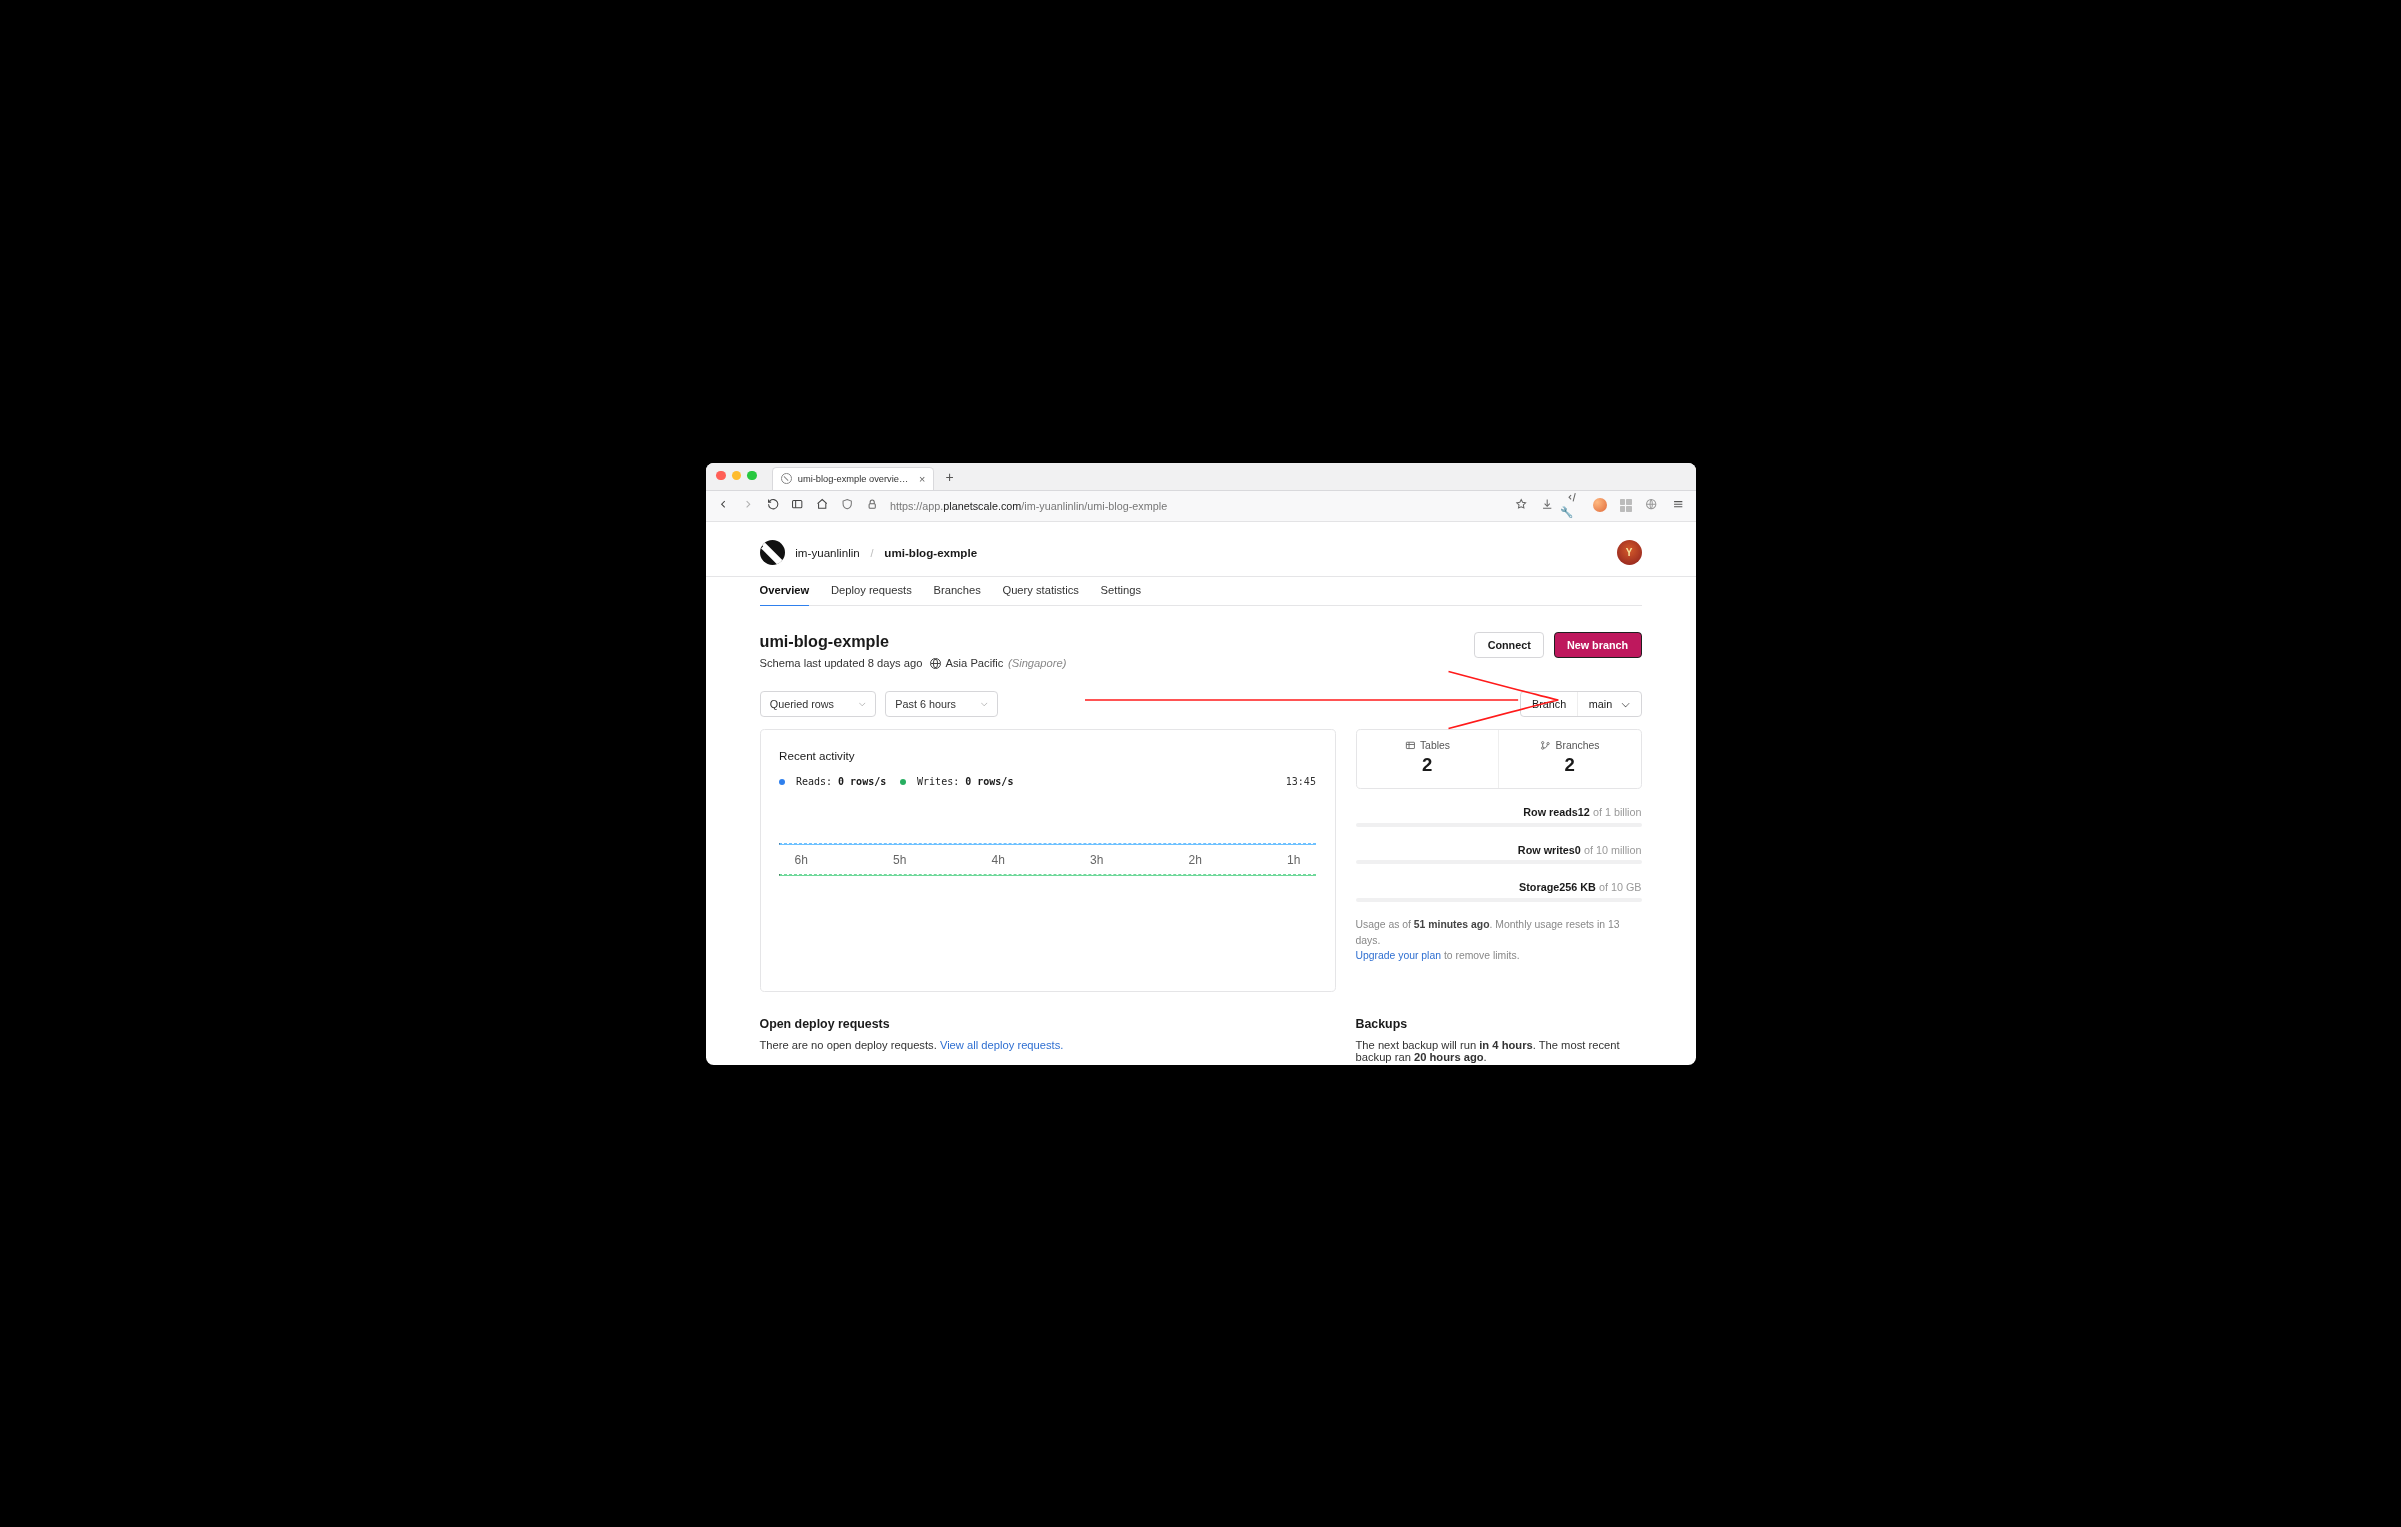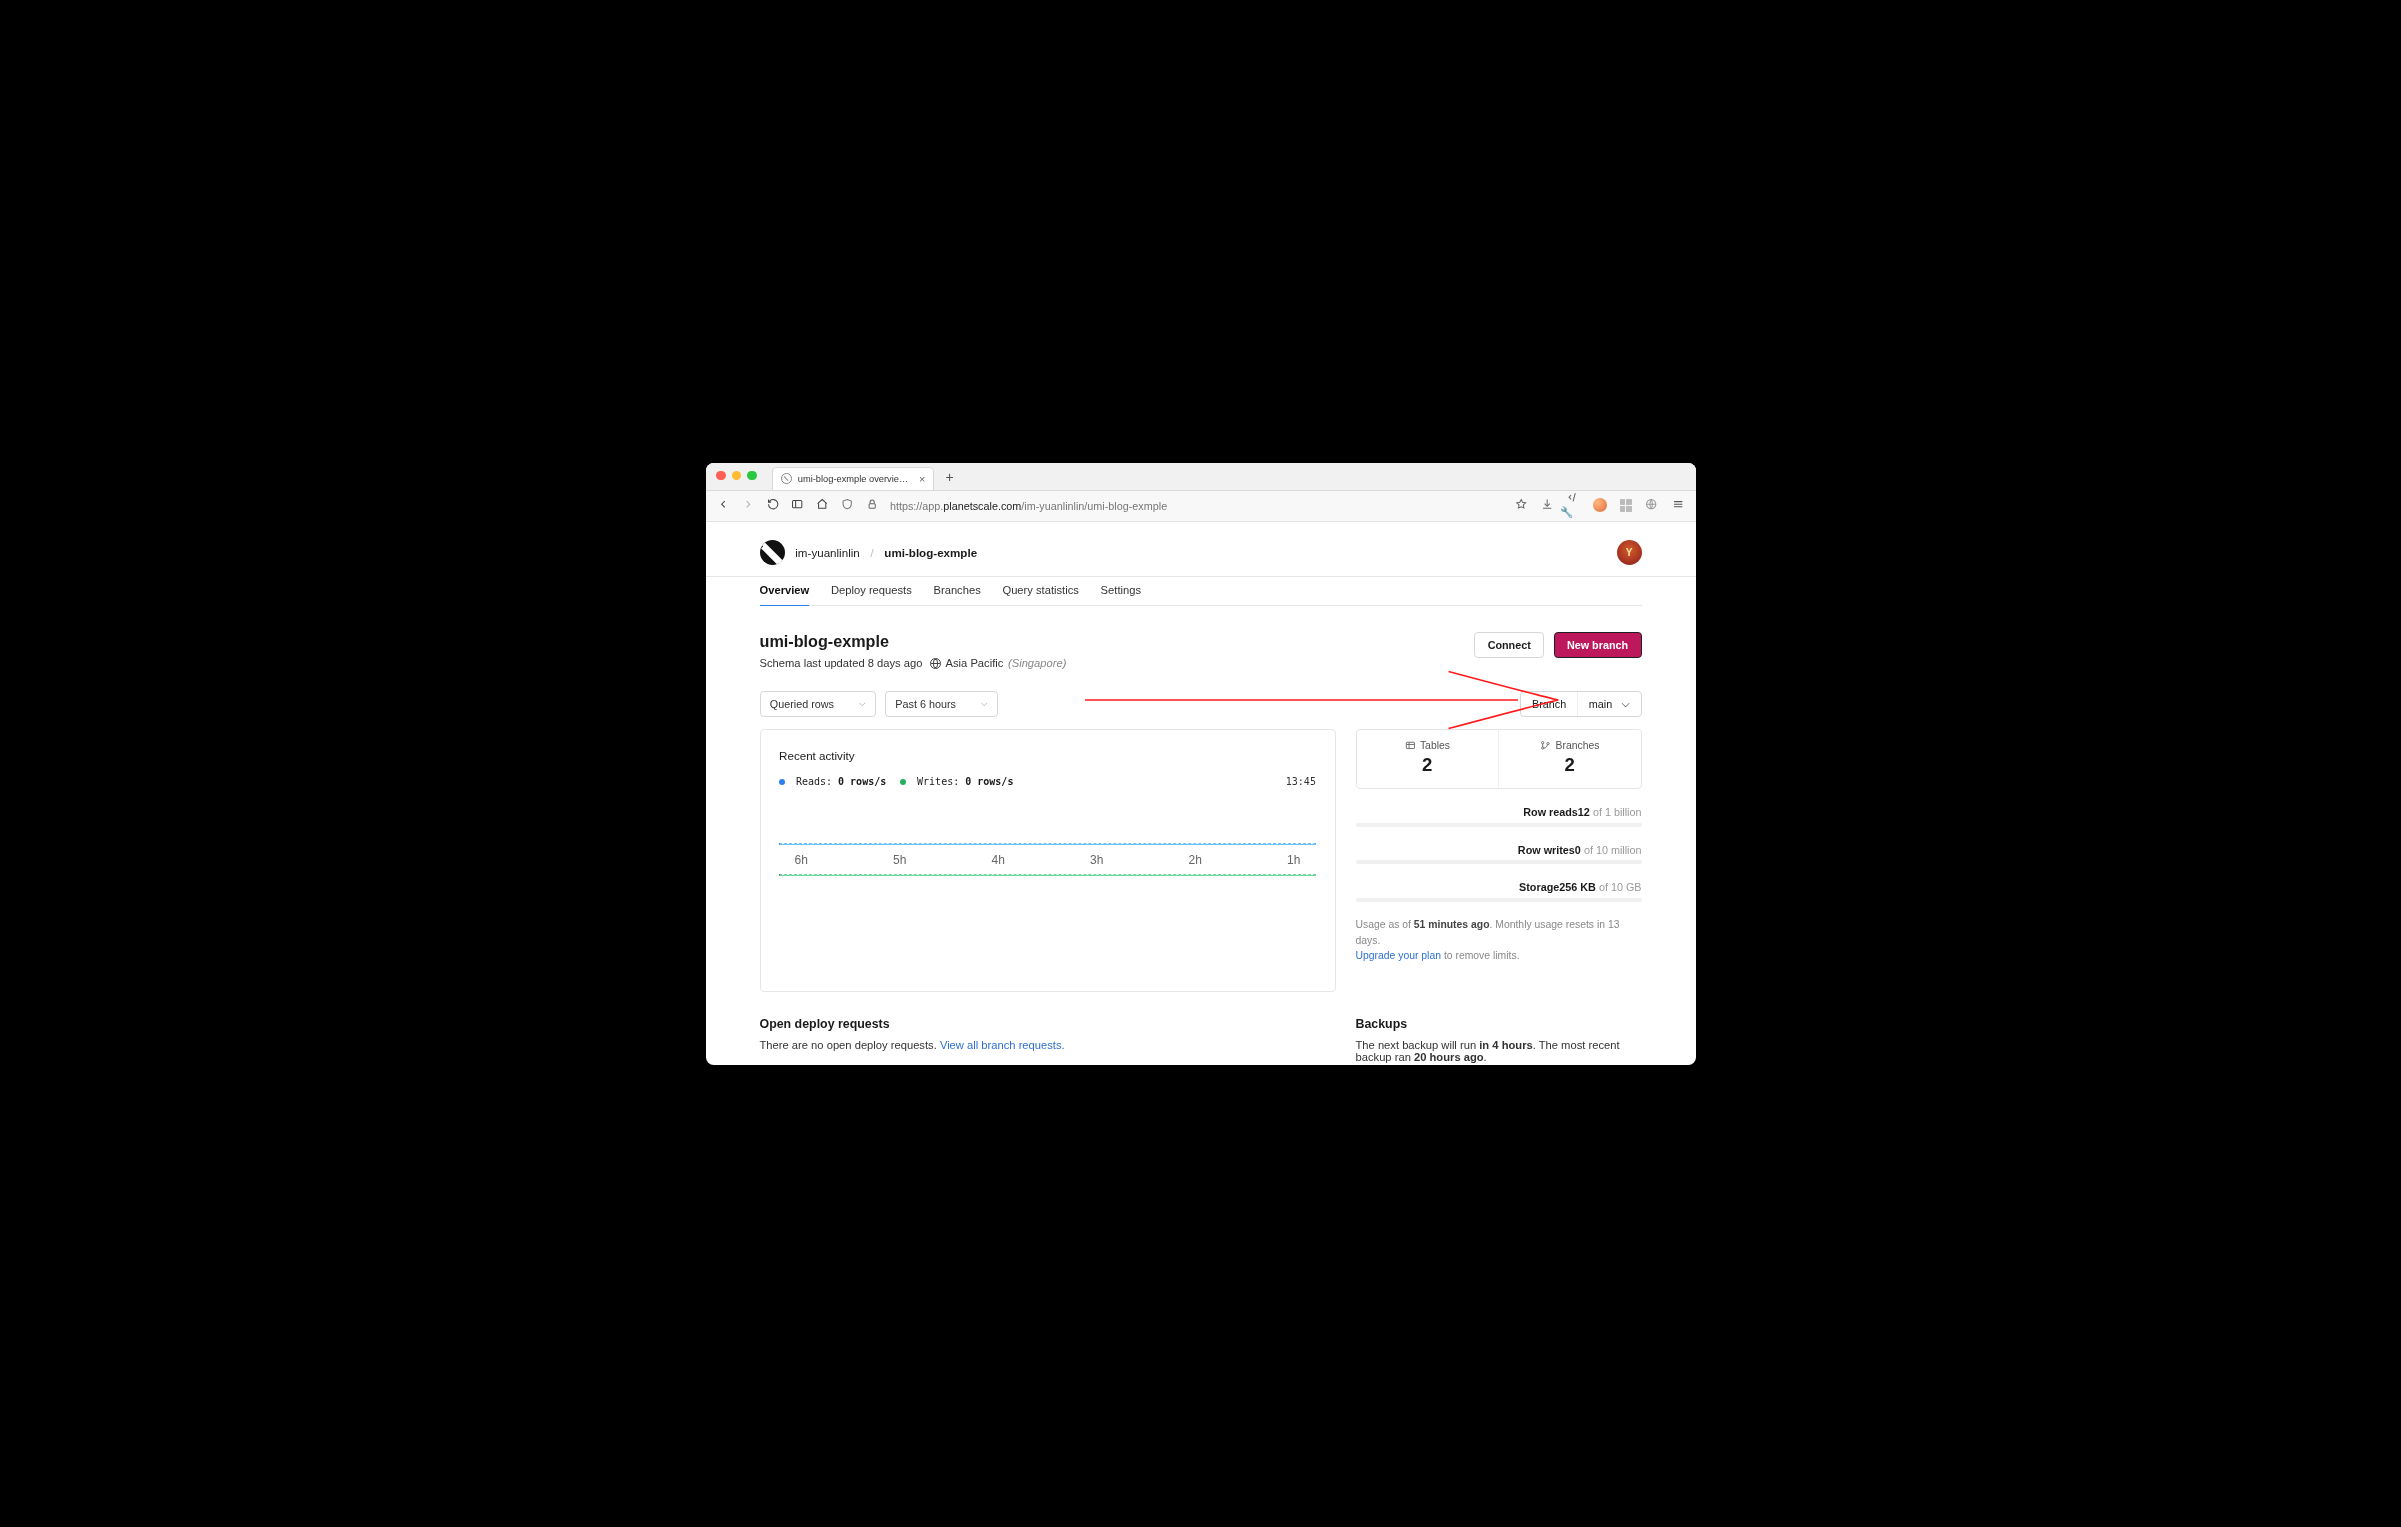--- a/index.html
+++ b/index.html
@@ -417,21 +417,21 @@
             <a class="upgrade">Upgrade your plan</a><span> to remove limits.</span>
           </div>
         </div>
       </div>
 
       <div class="bottom">
         <div class="sect">
           <h3>Open deploy requests</h3>
           <p>
             <span>There are no open deploy requests. </span>
-            <a>View all branch requests.</a>
+            <a>View all deploy requests.</a>
           </p>
         </div>
         <div class="sect" style="flex:none; width:286px;">
           <h3>Backups</h3>
           <p>
             <span>The next backup will run </span><b>in 4 hours</b><span>. The most recent backup ran </span><b>20 hours ago</b><span>.</span>
           </p>
         </div>
       </div>
 

